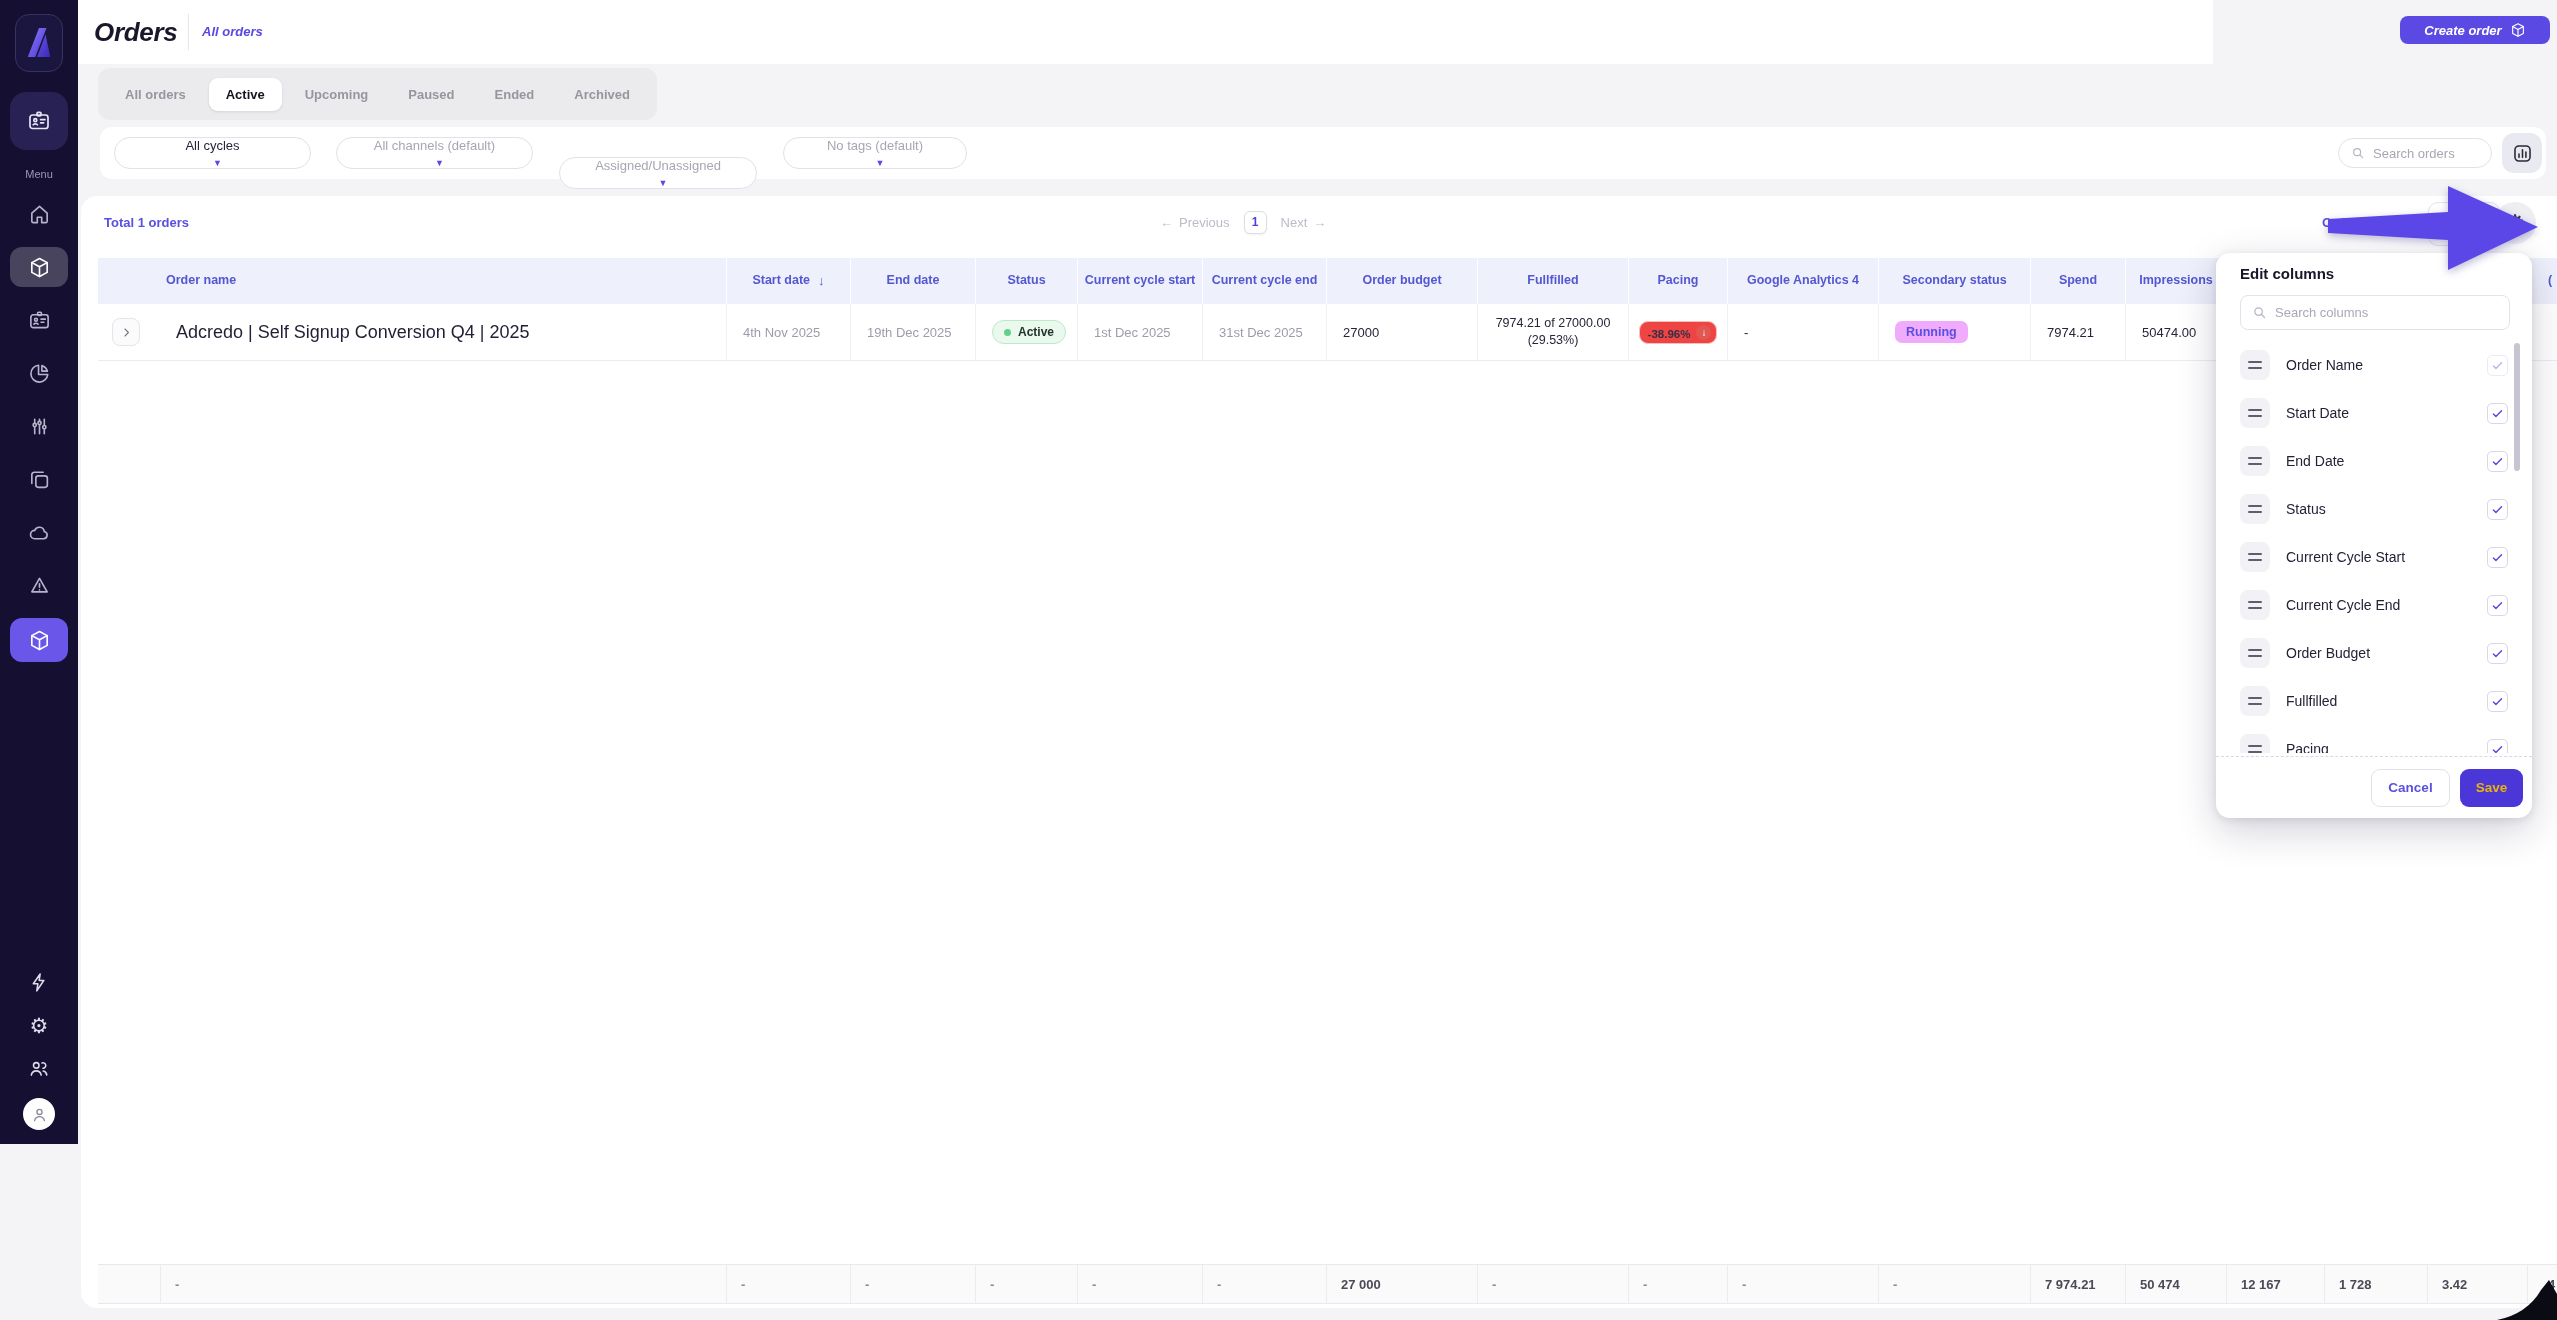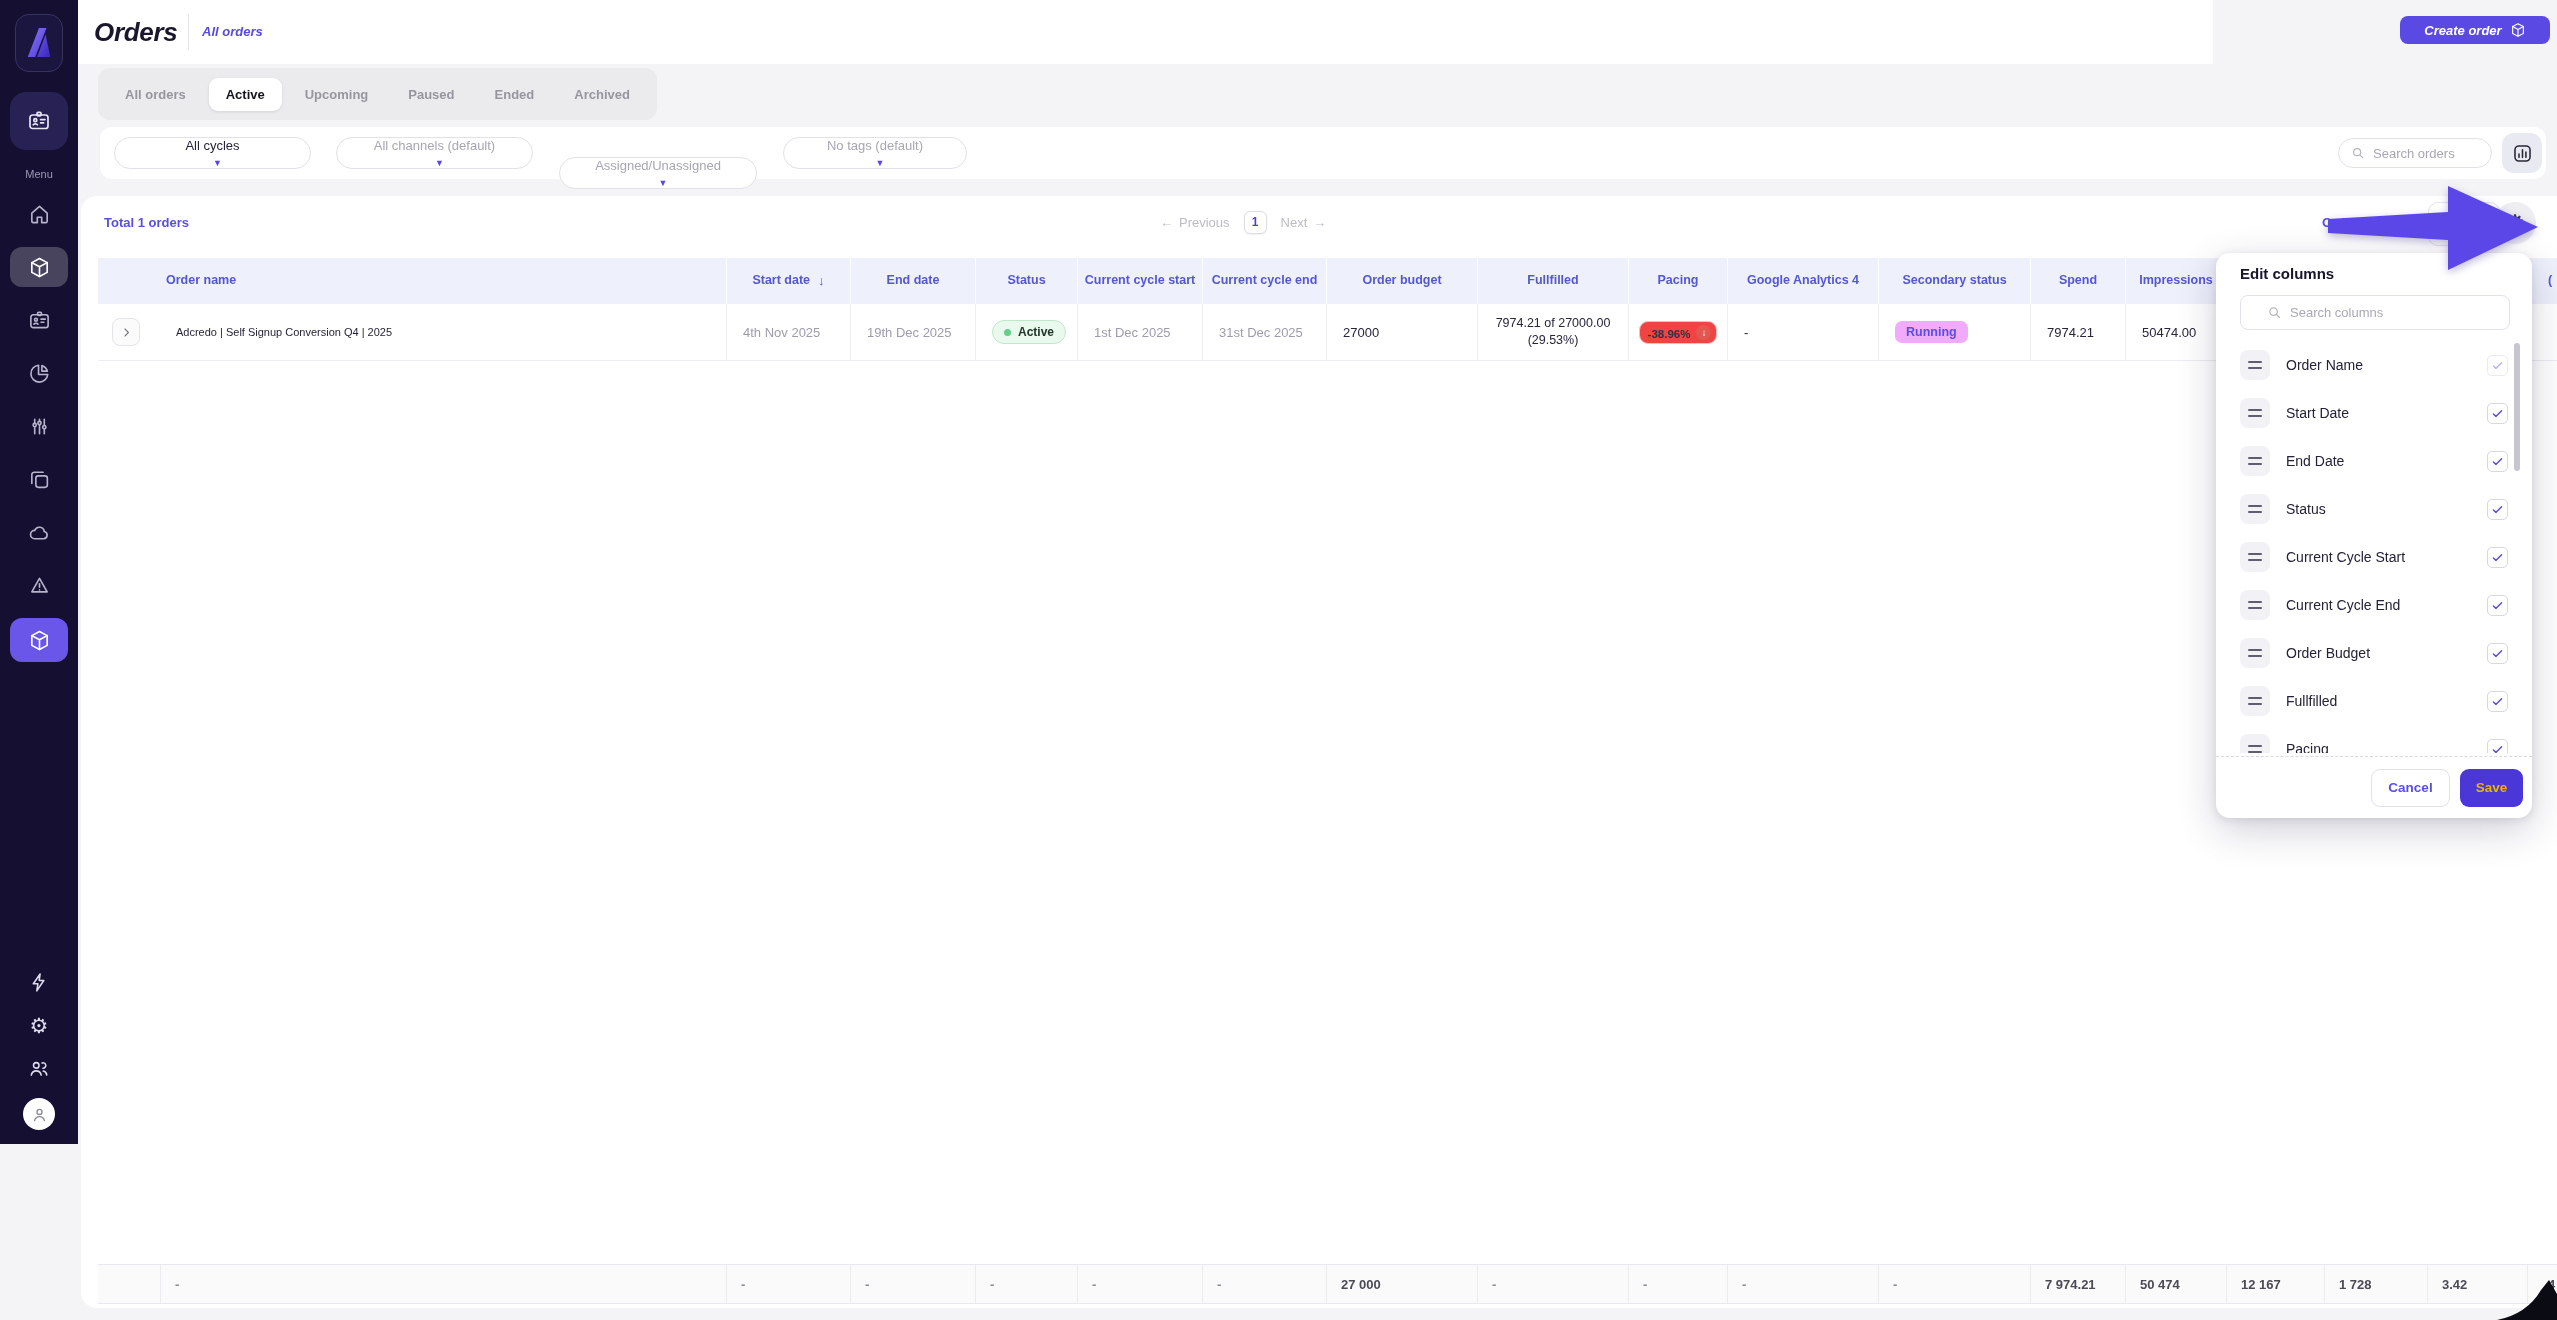--- a/index.html
+++ b/index.html
@@ -63,39 +63,39 @@
   .th { display:flex; align-items:center; justify-content:center; text-align:center; font-size:12.5px; font-weight:600; color:#5457d2; line-height:1.25; border-left:1px solid rgba(255,255,255,.85); padding:0 6px; }
   .th:first-child, .th:nth-child(2) { border-left:none; }
   .th.left { justify-content:flex-start; text-align:left; padding-left:6px; }
   .th.partial { justify-content:flex-start; padding-left:20px; }
   .th .sort { margin-left:8px; font-size:13px; }
   .trow { top:304px; height:57px; background:#fff; border-bottom:1px solid #ececf1; }
   .td { display:flex; align-items:center; justify-content:flex-start; padding-left:16px; font-size:13px; color:#26253a; border-left:1px solid #f0eff4; overflow:hidden; white-space:nowrap; }
   .td:first-child, .td:nth-child(2) { border-left:none; }
   .td.center { justify-content:center; padding-left:0; }
   .td.gray { color:#9d9cab; }
-  .order-name { font-size:11px; font-weight:500; color:#201f33; }
+  .order-name { font-size:18px; font-weight:500; color:#201f33; }
   .expand-btn { width:28px; height:28px; margin-left:-6px; border:1px solid #e4e4ea; border-radius:8px; background:#fbfbfc; display:flex; align-items:center; justify-content:center; color:#6e6d7c; cursor:pointer; }
   .expand-btn svg { width:13px; height:13px; }
   .badge-active { display:inline-flex; align-items:center; gap:7px; background:#e9f9ee; border:1px solid #bfe8cb; border-radius:14px; padding:4px 11px; font-size:12px; font-weight:600; color:#22362a; }
   .badge-active .dot { width:7px; height:7px; border-radius:50%; background:#63cf8c; }
   .badge-pacing { display:inline-flex; align-items:flex-end; gap:6px; background:#ef4444; border:1px solid #f3c1bb; border-radius:9px; padding:3px 5px 3px 8px; font-size:11.5px; font-weight:600; color:#343046; }
   .badge-pacing .picon { width:15px; height:15px; border-radius:50%; background:#e2574f; color:#fff; font-size:10px; display:flex; align-items:center; justify-content:center; }
   .badge-running { background:#f0abfc; border-radius:7px; padding:4px 11px; font-size:12.5px; font-weight:700; color:#5a4fe0; }
   .fulfilled-cell { font-size:12.5px; line-height:1.35; text-align:center; white-space:normal; }
   .tfoot { top:1264px; height:40px; background:#fafafb; border-top:1px solid #e8e8ee; border-bottom:1px solid #e8e8ee; }
   .tf { display:flex; align-items:center; padding-left:14px; font-size:13px; font-weight:600; color:#4b4a57; border-left:1px solid #ebebf0; white-space:nowrap; }
   .tf:first-child { border-left:none; }
   .tf.dash { color:#8a8995; }
   .tf.partial { padding-left:20px; }
 
   
   .popup { position:absolute; left:2216px; top:253px; width:316px; height:565px; background:#ffffff; border-radius:14px; box-shadow:0 12px 40px rgba(25,20,60,.20), 0 2px 8px rgba(25,20,60,.10); z-index:45; }
   .popup-title { position:absolute; left:24px; top:12px; font-size:15px; font-weight:700; color:#17162a; }
-  .popup-search { position:absolute; left:24px; top:42px; width:270px; height:35px; border:1px solid #e3e2ec; border-radius:8px; display:flex; align-items:center; gap:8px; padding:0 26px; color:#a9a8b6; font-size:13px; cursor:text; background:#fff; }
+  .popup-search { position:absolute; left:24px; top:42px; width:270px; height:35px; border:1px solid #e3e2ec; border-radius:8px; display:flex; align-items:center; gap:8px; padding:0 11px; color:#a9a8b6; font-size:13px; cursor:text; background:#fff; }
   .popup-search svg { width:15px; height:15px; flex:none; }
   .popup-list { position:absolute; left:0; top:88px; width:316px; height:412px; overflow:hidden; }
   .col-item { height:48px; display:flex; align-items:center; padding:0 24px; gap:16px; }
   .drag-handle { width:30px; height:30px; border-radius:8px; background:#f2f2f6; display:flex; flex-direction:column; align-items:center; justify-content:center; gap:4px; cursor:grab; flex:none; }
   .drag-handle i { display:block; width:14px; height:2px; background:#5f5e6e; border-radius:1px; }
   .col-label { flex:1; font-size:14px; font-weight:500; color:#232236; }
   .checkbox { width:21px; height:21px; border:1px solid #d8d7e4; border-radius:5px; background:#fff; display:flex; align-items:center; justify-content:center; color:#5b49e0; cursor:pointer; flex:none; }
   .checkbox.disabled { border-color:#eceaf6; color:#bcb4ee; }
   .checkbox svg { width:13px; height:13px; }
   .popup-scrollbar { position:absolute; left:298px; top:90px; width:6px; height:128px; background:#c6c5d2; border-radius:3px; cursor:pointer; }

